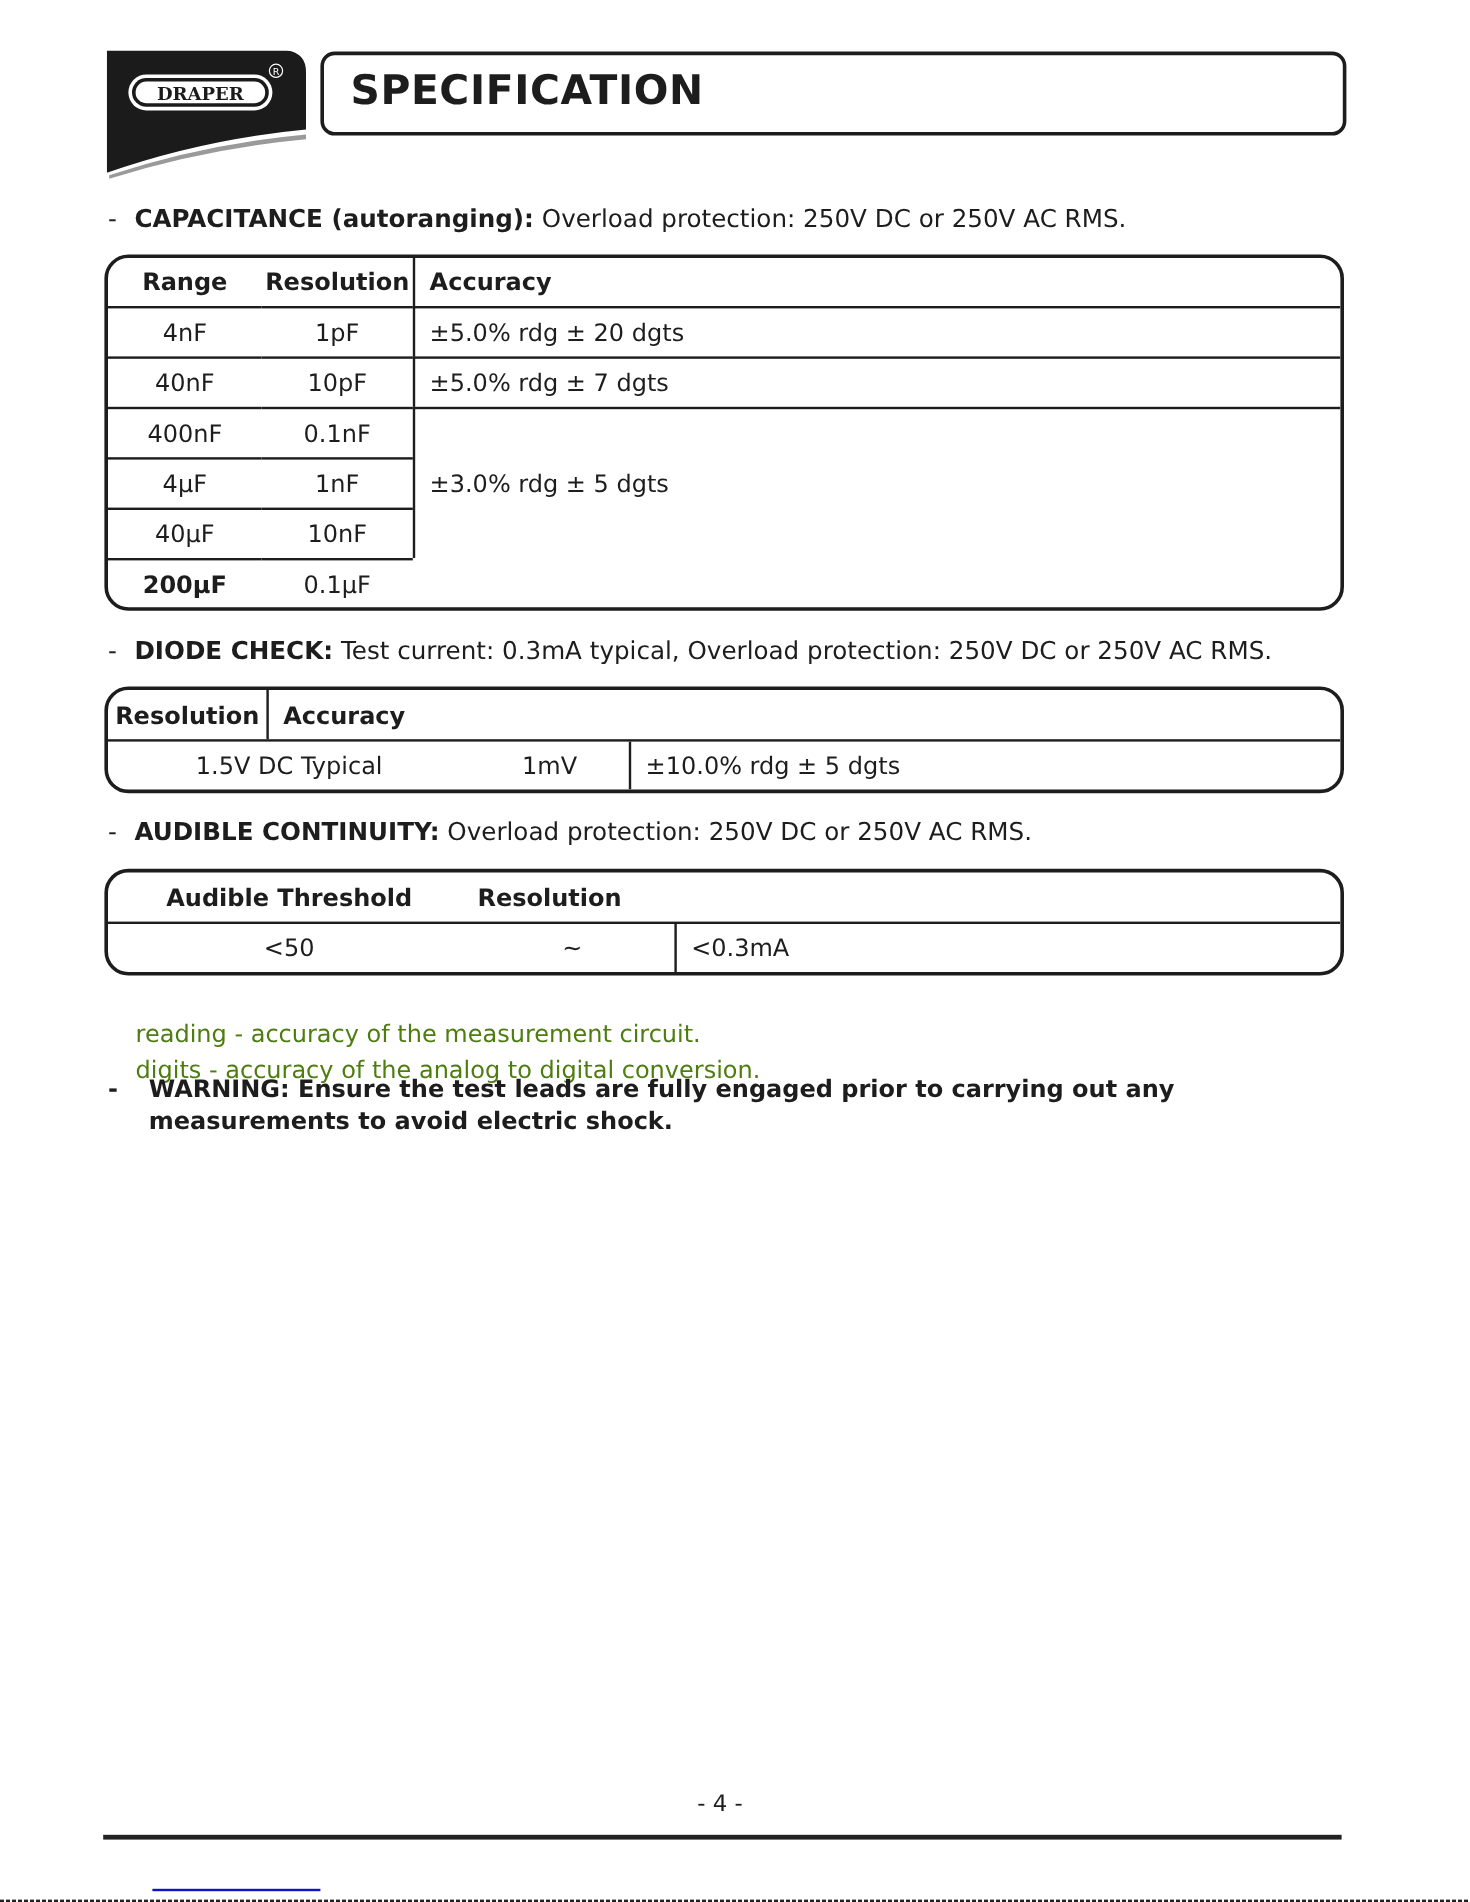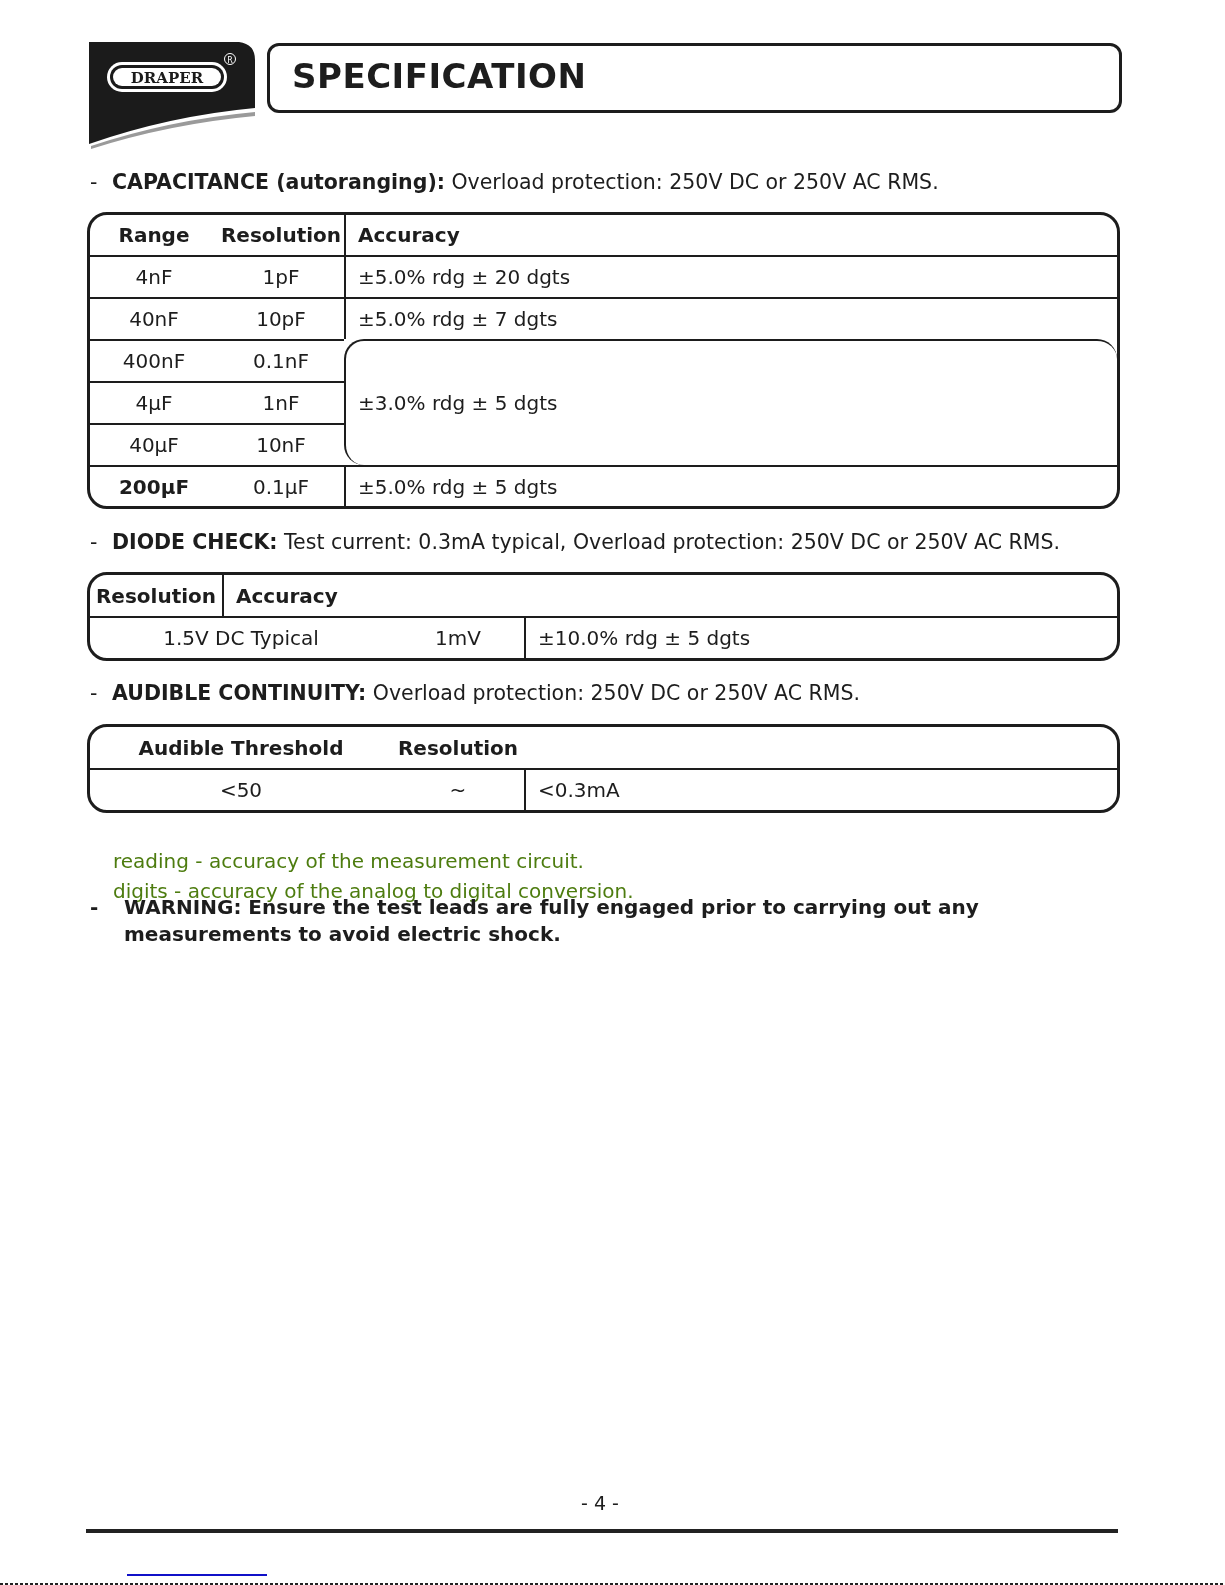--- a/index.html
+++ b/index.html
@@ -52,21 +52,21 @@
     display: grid;
     grid-template-columns: 128px 126px 1fr;
     grid-template-rows: 40px 42px 42px 42px 42px 42px 41px;
   }
   .cap-grid .cell { border-top: 2.5px solid #1d1d1d; }
   .cap-grid .r0 { border-top: none; }
   .cap-grid .c2 { border-left: 2.5px solid #1d1d1d; padding-left: 12px; }
   .cap-grid .c0 { justify-content: center; }
   .cap-grid .c1 { justify-content: center; }
   .cap-grid .hd { font-weight: bold; }
-  .cap-grid .merged { grid-row: 4 / span 3; border-radius: 20px; }
+  .cap-grid .merged { grid-row: 4 / span 3; }
 
   
   .note { position: absolute; left: 113px; font-size: 20px; color: #4d7c0f; white-space: nowrap; margin-top: 15px; }
   .warning { position: absolute; left: 90px; font-size: 20px; font-weight: bold; color: #1d1d1d; line-height: 27px; }
   .warning .dash { display: inline-block; width: 34px; }
   .warning .indent { padding-left: 34px; }
 
   
   .page-num { position: absolute; left: 0; width: 1200px; top: 1492px; text-align: center; font-size: 19px; color: #1d1d1d; }
   .footer-rule { position: absolute; left: 86px; width: 1032px; top: 1529px; height: 4px; background: #222; }
@@ -117,21 +117,20 @@
     <div class="cell c2 merged" style="grid-column:3;">±3.0% rdg ± 5 dgts</div>
 
     <div class="cell c0" style="grid-row:5;grid-column:1;">4µF</div>
     <div class="cell c1" style="grid-row:5;grid-column:2;">1nF</div>
 
     <div class="cell c0" style="grid-row:6;grid-column:1;">40µF</div>
     <div class="cell c1" style="grid-row:6;grid-column:2;">10nF</div>
 
     <div class="cell c0" style="grid-row:7;grid-column:1;font-weight:bold;">200µF</div>
     <div class="cell c1" style="grid-row:7;grid-column:2;">0.1µF</div>
-    <div class="cell c2" style="grid-row:7;grid-column:3;">±5.0% rdg ± 5 dgts</div>
   </div>
 </div>
 
 <div class="section-line" style="top:530px;">
   <span class="dash">-</span><b>DIODE CHECK:</b><span> Test current: 0.3mA typical, Overload protection: 250V DC or 250V AC RMS.</span>
 </div>
 
 <div class="spec-table" style="top:572px;">
   <div class="row head" style="height:41px;">
     <div class="cell center" style="width:132px;">Resolution</div>
@@ -146,21 +145,21 @@
 
 <div class="section-line" style="top:681px;">
   <span class="dash">-</span><b>AUDIBLE CONTINUITY:</b><span> Overload protection: 250V DC or 250V AC RMS.</span>
 </div>
 
 <div class="spec-table" style="top:724px;">
   <div class="row head" style="height:41px;">
     <div class="cell center" style="width:302px;">Audible Threshold</div>
     <div class="cell center" style="width:132px;">Resolution</div>
   </div>
-  <div class="row" style="height:42px;">
+  <div class="row" style="height:42px;gap:19px;">
     <div class="cell center" style="width:302px;">&lt;50</div>
     <div class="cell center" style="width:132px;">~</div>
     <div class="cell left vsep" style="flex:1;">&lt;0.3mA</div>
   </div>
 </div>
 
 <div class="note" style="top:834px;">reading - accuracy of the measurement circuit.</div>
 <div class="note" style="top:864px;">digits - accuracy of the analog to digital conversion.</div>
 <div class="warning" style="top:894px;">
   <div><span class="dash">-</span><span>WARNING: Ensure the test leads are fully engaged prior to carrying out any</span></div>

